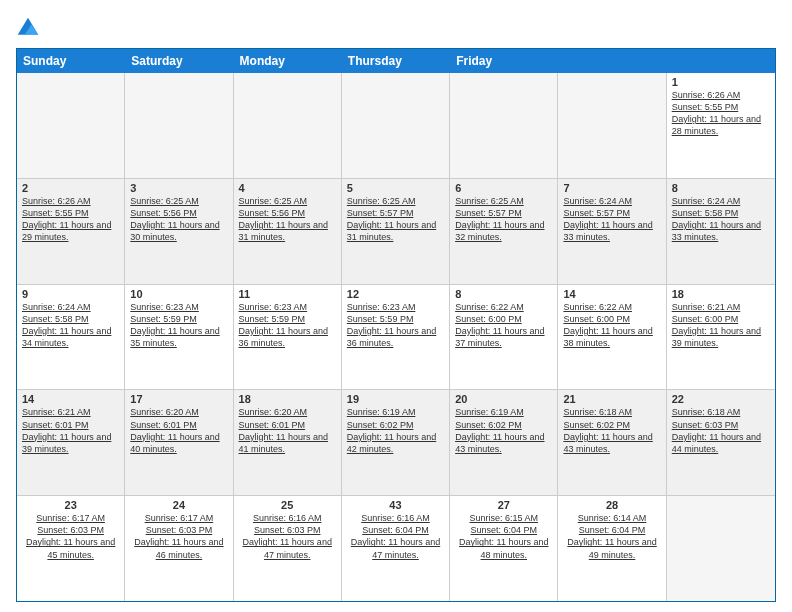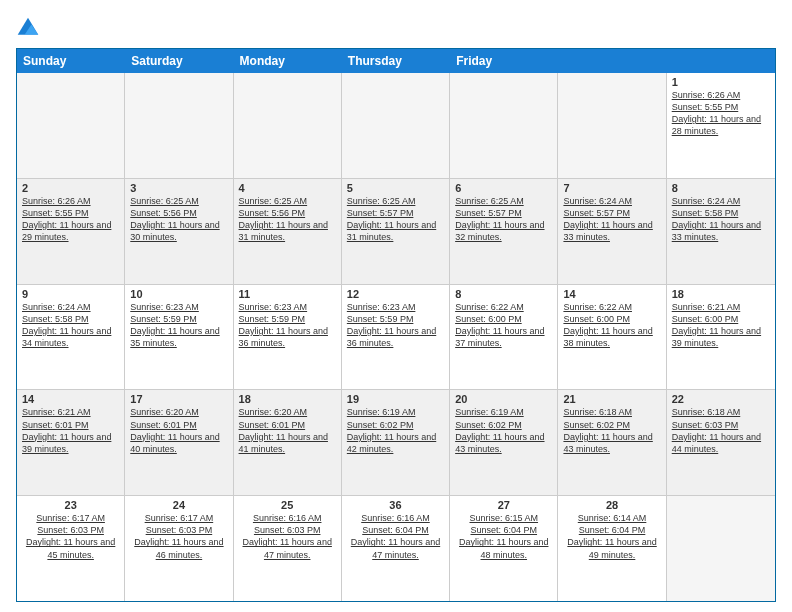--- a/index.html
+++ b/index.html
@@ -179,20 +179,20 @@
           <div class="cal-cell shaded"><span class="day-num">18</span><span class="cell-text">Sunrise: 6:20 AM<br>Sunset: 6:01 PM<br>Daylight: 11 hours and 41 minutes.</span></div>
           <div class="cal-cell shaded"><span class="day-num">19</span><span class="cell-text">Sunrise: 6:19 AM<br>Sunset: 6:02 PM<br>Daylight: 11 hours and 42 minutes.</span></div>
           <div class="cal-cell shaded"><span class="day-num">20</span><span class="cell-text">Sunrise: 6:19 AM<br>Sunset: 6:02 PM<br>Daylight: 11 hours and 43 minutes.</span></div>
           <div class="cal-cell shaded"><span class="day-num">21</span><span class="cell-text">Sunrise: 6:18 AM<br>Sunset: 6:02 PM<br>Daylight: 11 hours and 43 minutes.</span></div>
           <div class="cal-cell shaded"><span class="day-num">22</span><span class="cell-text">Sunrise: 6:18 AM<br>Sunset: 6:03 PM<br>Daylight: 11 hours and 44 minutes.</span></div>
         </div>
         <div class="cal-row">
           <div class="cal-cell"><span class="day-num">23</span><span class="cell-text">Sunrise: 6:17 AM<br>Sunset: 6:03 PM<br>Daylight: 11 hours and 45 minutes.</span></div>
           <div class="cal-cell"><span class="day-num">24</span><span class="cell-text">Sunrise: 6:17 AM<br>Sunset: 6:03 PM<br>Daylight: 11 hours and 46 minutes.</span></div>
           <div class="cal-cell"><span class="day-num">25</span><span class="cell-text">Sunrise: 6:16 AM<br>Sunset: 6:03 PM<br>Daylight: 11 hours and 47 minutes.</span></div>
-          <div class="cal-cell"><span class="day-num">36</span><span class="cell-text">Sunrise: 6:16 AM<br>Sunset: 6:04 PM<br>Daylight: 11 hours and 47 minutes.</span></div>
+          <div class="cal-cell"><span class="day-num">43</span><span class="cell-text">Sunrise: 6:16 AM<br>Sunset: 6:04 PM<br>Daylight: 11 hours and 47 minutes.</span></div>
           <div class="cal-cell"><span class="day-num">27</span><span class="cell-text">Sunrise: 6:15 AM<br>Sunset: 6:04 PM<br>Daylight: 11 hours and 48 minutes.</span></div>
           <div class="cal-cell"><span class="day-num">28</span><span class="cell-text">Sunrise: 6:14 AM<br>Sunset: 6:04 PM<br>Daylight: 11 hours and 49 minutes.</span></div>
           <div class="cal-cell empty"></div>
         </div>
       </div>
   </div>
 </div>
 
 </body></html>

